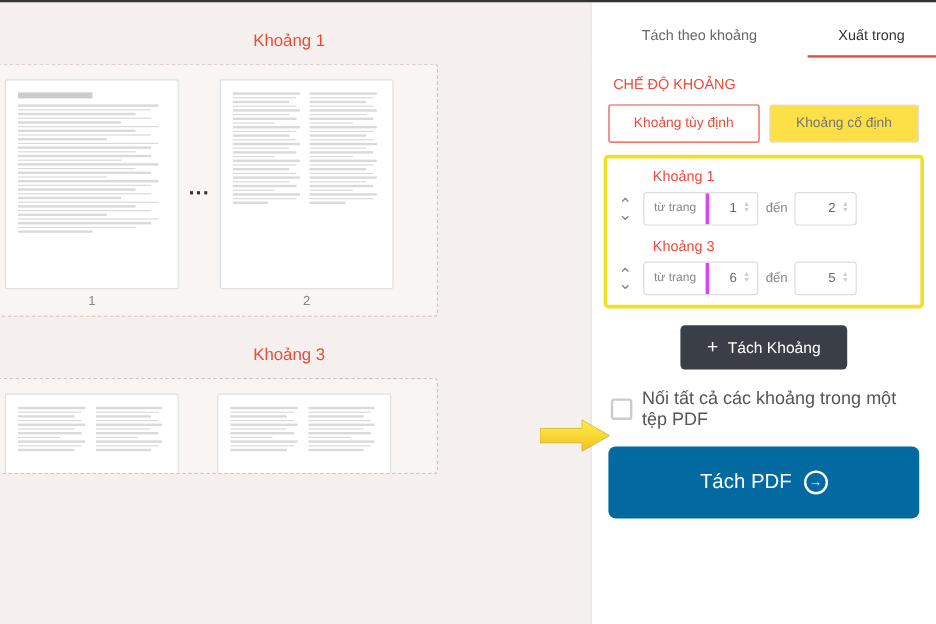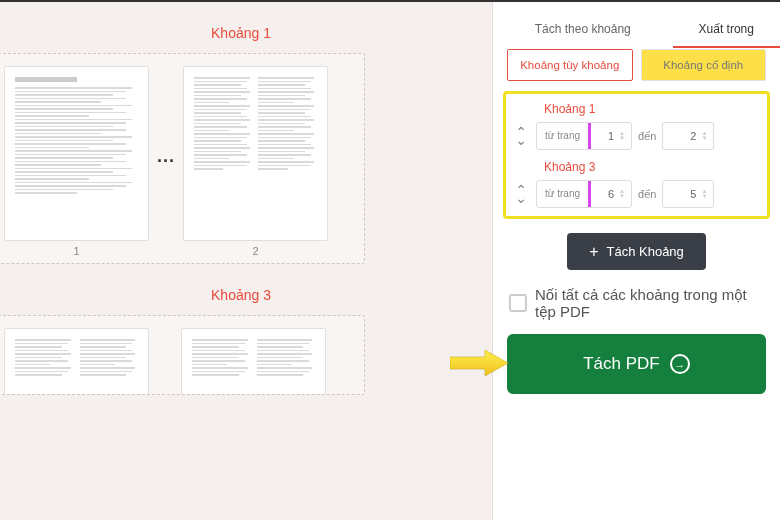--- a/index.html
+++ b/index.html
@@ -41,21 +41,21 @@
     .to-label { font-size: 11px; color: #888; text-align: center; }
     .to-block { border: 1px solid #ddd; border-radius: 3px; }
     
     .add-btn { margin: 14px auto 8px auto; background: #3a3f47; color: #fff; border: none; padding: 11px 22px; font-size: 13px; border-radius: 4px; cursor: pointer; display: flex; align-items: center; gap: 8px; }
     .plus { font-size: 16px; line-height: 13px; }
     
     .merge-row { display: flex; align-items: center; gap: 8px; padding: 8px 16px 14px 16px; }
     .checkbox { width: 18px; height: 18px; border: 2px solid #ccc; border-radius: 3px; cursor: pointer; flex-shrink: 0; }
     .merge-text { font-size: 15px; color: #555; }
     
-    .split-btn { margin: 0 14px; background: #15803d; color: #fff; border: none; padding: 20px 10px; font-size: 17px; font-weight: 500; border-radius: 6px; cursor: pointer; display: flex; align-items: center; justify-content: center; gap: 10px; text-align: center; }
+    .split-btn { margin: 0 14px; background: #0369a1; color: #fff; border: none; padding: 20px 10px; font-size: 17px; font-weight: 500; border-radius: 6px; cursor: pointer; display: flex; align-items: center; justify-content: center; gap: 10px; text-align: center; }
     .arrow-circle { width: 20px; height: 20px; border: 2px solid #fff; border-radius: 50%; display: inline-flex; align-items: center; justify-content: center; font-size: 11px; }
     
     .yellow-arrow { position: absolute; left: 450px; top: 348px; z-index: 10; }
     
     .page-content-lines { display: flex; flex-direction: column; gap: 2px; }
     .pl { height: 1.5px; background: #dadada; }
     .pl.w90 { width: 90%; } .pl.w80 { width: 80%; } .pl.w70 { width: 70%; } .pl.w60 { width: 60%; } .pl.w50 { width: 50%; } .pl.w95 { width: 95%; }
   </style>
 </head>
 <body>
@@ -254,23 +254,24 @@
   </defs>
   <polygon points="0,9 35,9 35,2 58,15 35,28 35,21 0,21" fill="url(#yg)" stroke="#c0a010" stroke-width="0.5"></polygon>
 </svg>
 
 <div class="sidebar">
   <div class="top-tabs">
     <div class="top-tab">Tách theo khoảng</div>
     <div class="top-tab active">Xuất trong</div>
   </div>
 
+  <div class="section-label">CHẾ ĐỘ KHOẢNG</div>
 
   <div class="mode-buttons">
-    <div class="mode-btn active">Khoảng tùy khoảng</div>
+    <div class="mode-btn active">Khoảng tùy định</div>
     <div class="mode-btn">Khoảng cố định</div>
   </div>
 
   <div class="ranges-box">
     <div class="range-row">
       <div class="range-name">Khoảng 1</div>
       <div class="range-inputs">
         <div class="drag-handle">⌃<br>⌄</div>
         <div class="from-block">
           <div class="from-label">từ trang</div>

